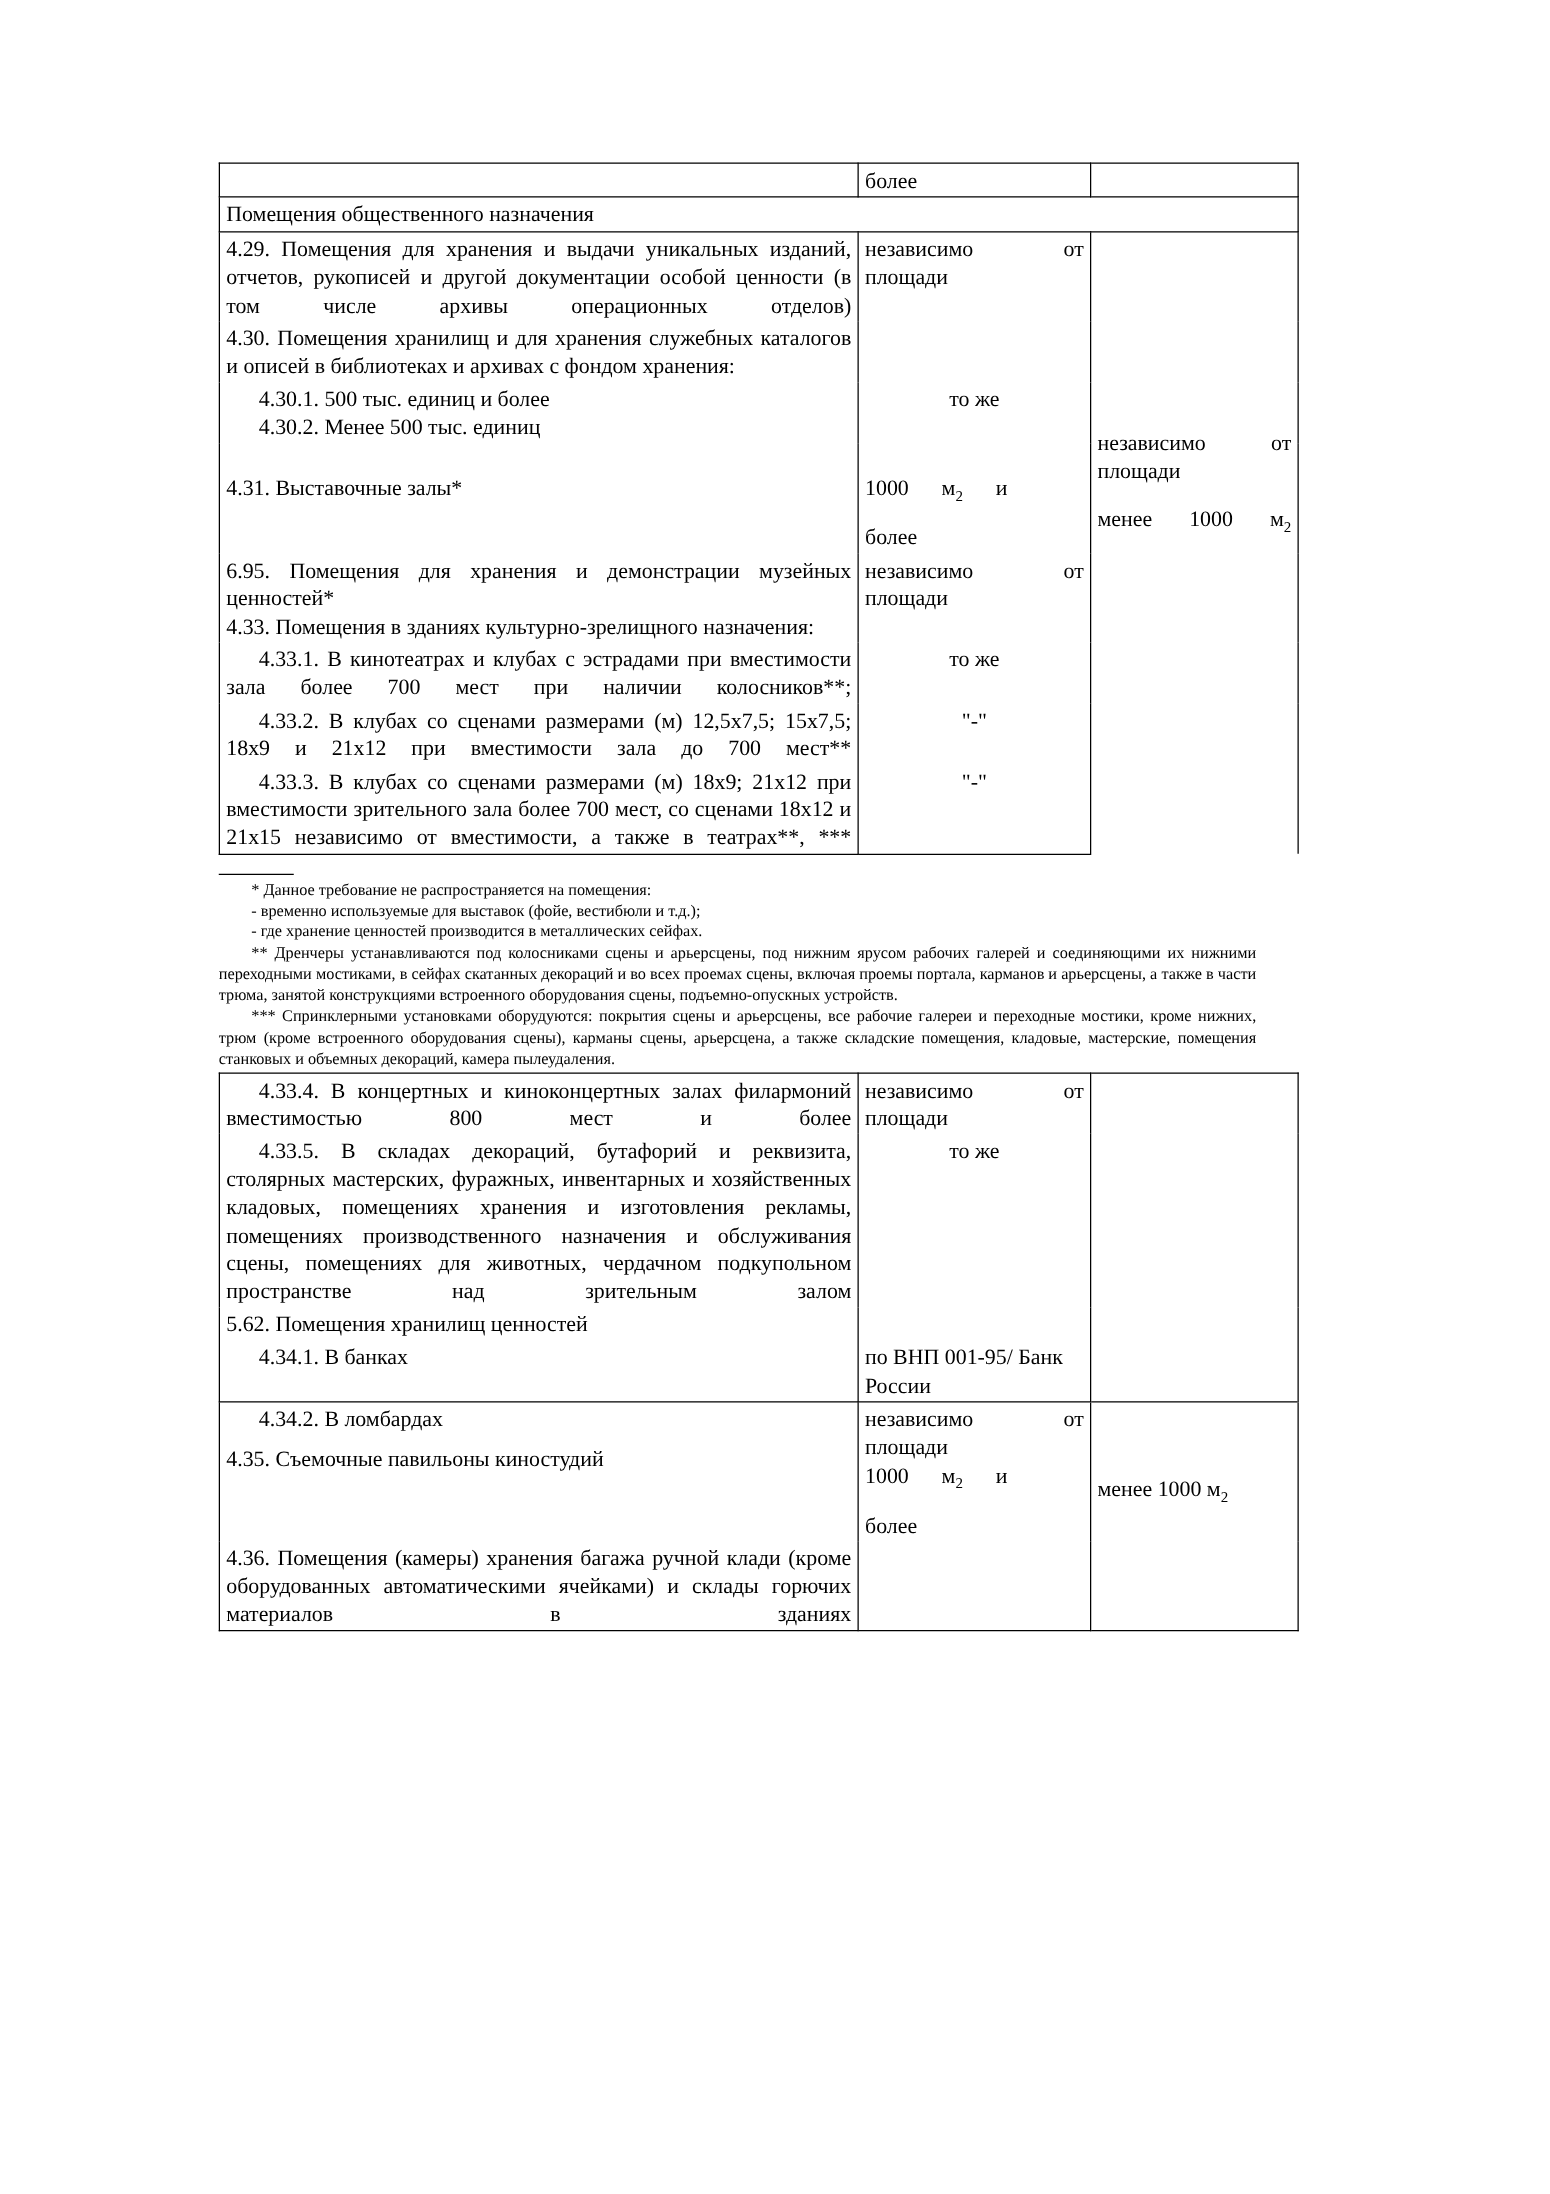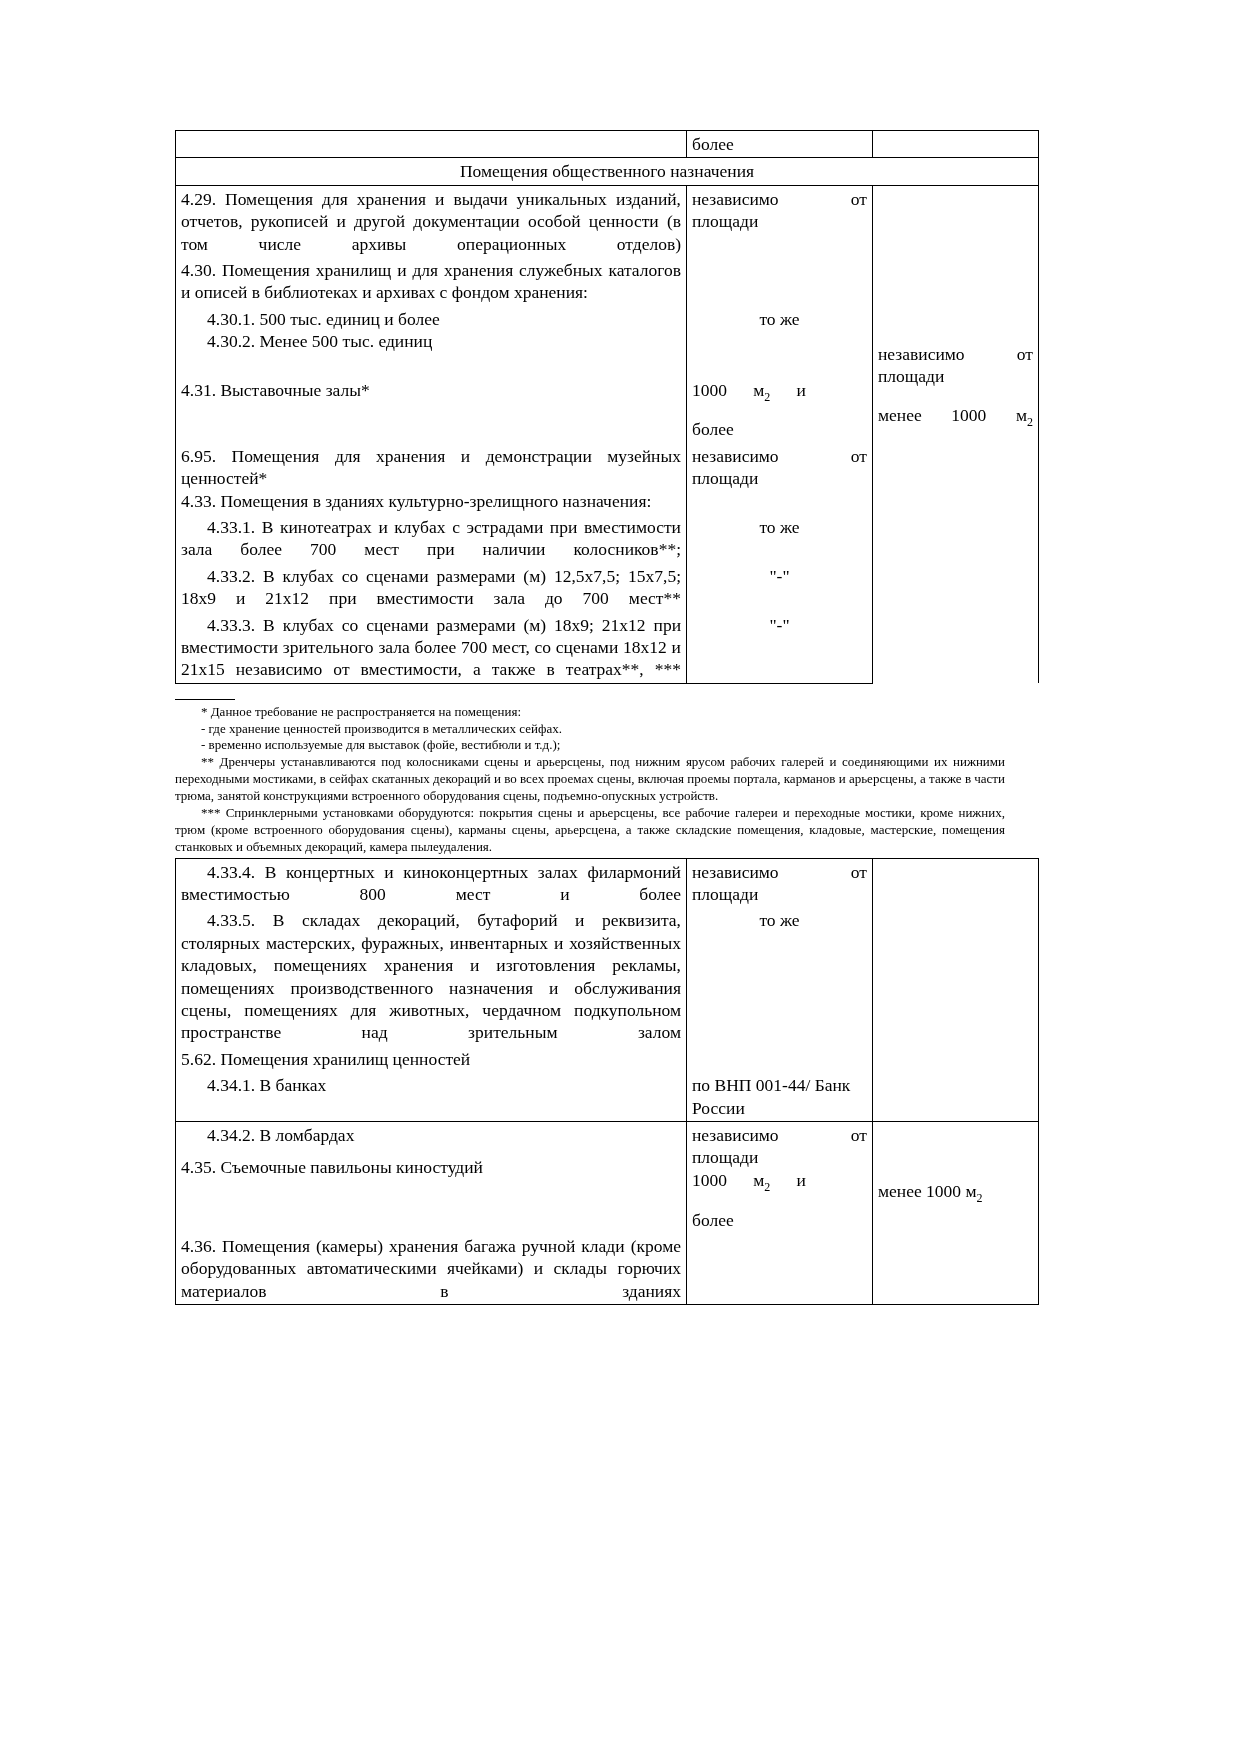--- a/index.html
+++ b/index.html
@@ -35,21 +35,21 @@
   .col-a { width: 500px; }
   .col-b { width: 175px; }
   .col-c { width: 155px; }
 
   .just { text-align: justify; text-align-last: justify; }
   .just-last-left { text-align: justify; text-align-last: left; }
   .center { text-align: center; }
   .indent { text-indent: 26px; }
   .no-top { border-top: none !important; }
   .no-bottom { border-bottom: none !important; }
-  .section-title { text-align: center; }
+  .section-title { text-align: left; }
   .sup2 {
     font-size: 12px;
     vertical-align: sub;
   }
   .notes {
     width: 830px;
     font-size: 13px;
     line-height: 1.30;
     margin-top: 14px;
   }
@@ -166,22 +166,22 @@
       <td class="col-b no-top center">
         <div>"-"</div>
       </td>
     </tr>
   </tbody>
     </table>
 
   <div class="notes">
     <div class="rule"></div>
     <p>* Данное требование не распространяется на помещения:</p>
+    <p class="dash">- временно используемые для выставок (фойе, вестибюли и т.д.);</p>
     <p class="dash">- где хранение ценностей производится в металлических сейфах.</p>
-    <p class="dash">- временно используемые для выставок (фойе, вестибюли и т.д.);</p>
     <p>** Дренчеры устанавливаются под колосниками сцены и арьерсцены, под нижним ярусом рабочих галерей и соединяющими их нижними переходными мостиками, в сейфах скатанных декораций и во всех проемах сцены, включая проемы портала, карманов и арьерсцены, а также в части трюма, занятой конструкциями встроенного оборудования сцены, подъемно-опускных устройств.</p>
     <p>*** Спринклерными установками оборудуются: покрытия сцены и арьерсцены, все рабочие галереи и переходные мостики, кроме нижних, трюм (кроме встроенного оборудования сцены), карманы сцены, арьерсцена, а также складские помещения, кладовые, мастерские, помещения станковых и объемных декораций, камера пылеудаления.</p>
   </div>
 
   <table class="doc" style="margin-top:2px">
     <tbody>
         <tr>
       <td class="col-a no-bottom">
         <div class="just indent">4.33.4. В концертных и киноконцертных залах филармоний вместимостью 800 мест и более</div>
       </td>
@@ -206,21 +206,21 @@
       </td>
       <td class="col-b no-top no-bottom">&nbsp;</td>
     </tr>
 
     <tr>
       <td class="col-a no-top">
         <div class="indent">4.34.1. В банках</div>
         <div style="height:8px"></div>
       </td>
       <td class="col-b no-top">
-        <div>по ВНП 001-44/ Банк России</div>
+        <div>по ВНП 001-95/ Банк России</div>
       </td>
     </tr>
 
     <tr>
       <td class="col-a no-bottom">
         <div class="indent">4.34.2. В ломбардах</div>
         <div style="height:10px"></div>
         <div>4.35. Съемочные павильоны киностудий</div>
         <div style="height:50px"></div>
       </td>

